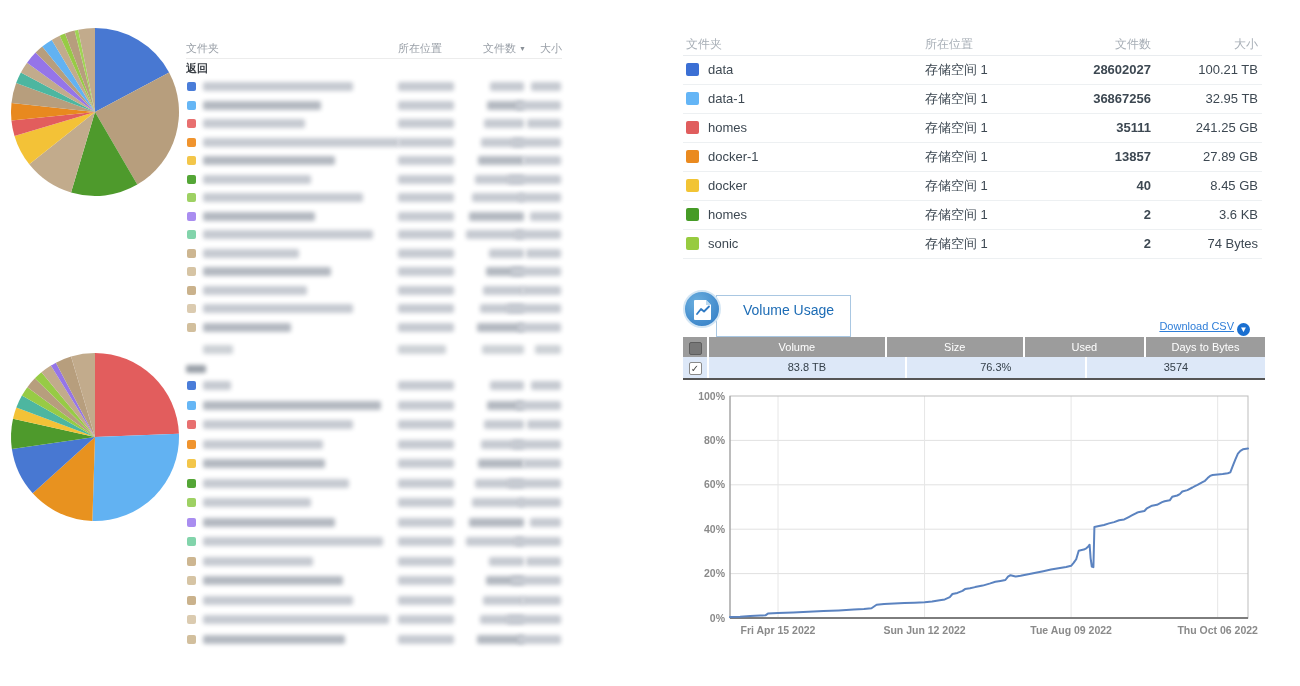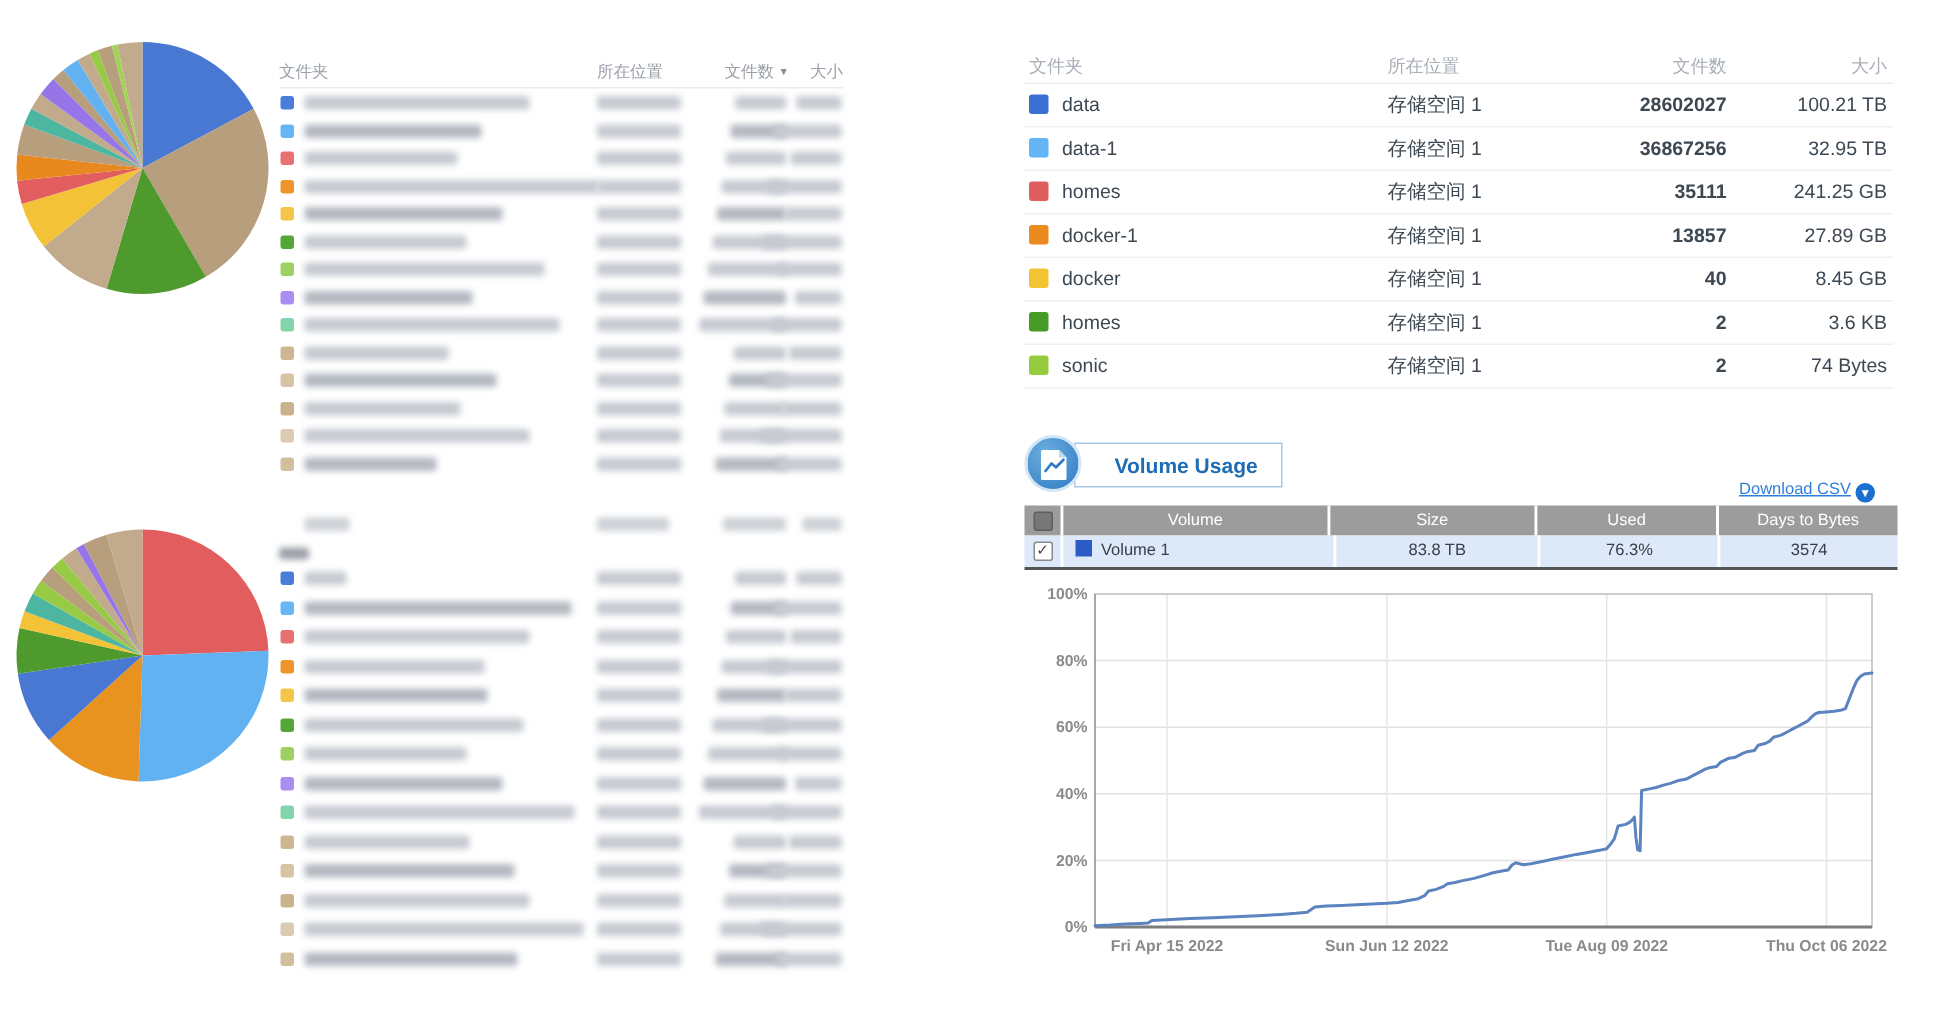--- a/index.html
+++ b/index.html
@@ -39,22 +39,22 @@
   .ft-h-size{right:4px;}
   .ft-row{position:relative;height:28px;line-height:28px;border-bottom:1px solid #edf0f2;cursor:pointer;}
   .ft-c{position:absolute;top:0;white-space:nowrap;}
   .ft-folder{left:3px;}
   .ft-folder .sw{display:inline-block;width:13px;height:13px;border-radius:2px;margin-right:9px;vertical-align:-2px;}
   .ft-loc{left:242px;}
   .ft-count{left:350px;width:118px;text-align:right;font-weight:bold;}
   .ft-size{right:4px;}
 
   
-  .vu-titlebox{position:absolute;left:716px;top:295px;height:28px;line-height:28px;padding:0 16px 0 26px;
-               border:1px solid #a9c7e2;color:#1d6cb5;font-size:14px;font-weight:bold;background:#fff;}
+  .vu-titlebox{position:absolute;left:716px;top:295px;height:28px;line-height:28px;padding:0 16px 12px 26px;
+               border:1px solid #a9c7e2;color:#1d6cb5;font-size:14px;font-weight:normal;background:#fff;}
   .vu-circle{position:absolute;left:683px;top:290px;width:38px;height:38px;border-radius:50%;
              background:radial-gradient(circle at 35% 30%, #6aaede, #2f7ac4);border:2px solid #d4e6f4;box-sizing:border-box;}
   .vu-circle svg{position:absolute;left:8px;top:7px;}
   .dl-link{position:absolute;top:320px;left:1150px;width:100px;text-align:right;font-size:11px;color:#2f7ed8;cursor:pointer;}
   .dl-link .txt{text-decoration:underline;}
   .dl-ico{display:inline-block;width:13px;height:13px;border-radius:50%;background:#1a6fd0;color:#fff;
           font-size:8px;line-height:13px;text-align:center;margin-left:3px;vertical-align:-2px;}
 
   
   .vt{position:absolute;left:683px;top:337px;width:582px;font-size:11px;border-bottom:2px solid #555;}
@@ -103,20 +103,21 @@
       <path d="M86,86 L69.22,3.69 A84,84 0 0 1 86.00,2.00 Z" fill="#c2ab8c"></path>
     </svg>
 
   <div class="abs left-table" style="left:186px;top:38px;width:376px">
     <div class="lt-header">
       <span class="lt-h lt-h-folder">文件夹</span>
       <span class="lt-h lt-h-loc">所在位置</span>
       <span class="lt-h lt-h-count"><span>文件数</span><span class="sort-arrow">▼</span></span>
       <span class="lt-h lt-h-size">大小</span>
     </div>
+    <div class="lt-back">返回</div>
     <div class="lt-body" id="blur-body-1">
         <div class="bl-row" style="height: 18.5px;">
           <i class="sq" style="background:#4a7dd9"></i>
           <span class="blob fold" style="width:150px"></span>
           <span class="blob loc" style="width:56px"></span>
           <span class="blob cnt" style="width:34px"></span>
           <span class="blob siz" style="width:30px"></span>
         </div>
         <div class="bl-row" style="height: 18.5px;">
           <i class="sq" style="background:#66b6f5"></i>
@@ -413,21 +414,20 @@
     <div class="vt-row vt-head">
       <span class="vt-c cb"><span class="cbx dark"></span></span>
       <span class="vt-c c1">Volume</span>
       <span class="vt-c c2">Size</span>
       <span class="vt-c c3">Used</span>
       <span class="vt-c c4">Days to Bytes</span>
     </div>
     <div id="volume-table-body">
         <div class="vt-row vt-body">
           <span class="vt-c cb"><span class="cbx">✓</span></span>
-          <span class="vt-c c1"><span class="vol-sw" style="background:#2b5cc5"></span><span>Volume 1</span></span>
           <span class="vt-c c2">83.8 TB</span>
           <span class="vt-c c3">76.3%</span>
           <span class="vt-c c4">3574</span>
         </div>
       </div>
   </div>
 
   <svg class="abs" id="usage-chart" width="600" height="262" style="left:678px;top:388px">
       <text x="47" y="233.5" text-anchor="end" font-size="10.5" font-weight="bold" fill="#8a8a8a">0%</text>
       <line x1="52" y1="185.6" x2="570" y2="185.6" stroke="#e1e1e1" stroke-width="1"></line>

